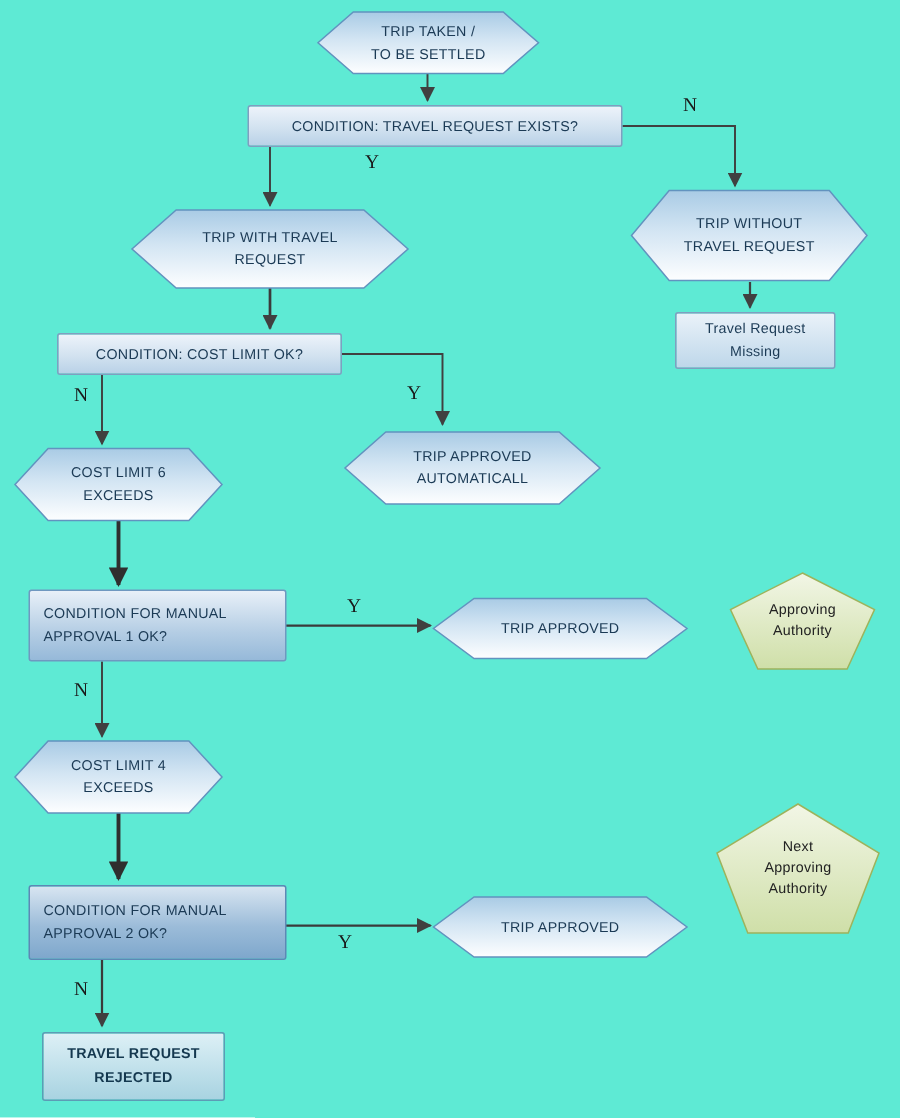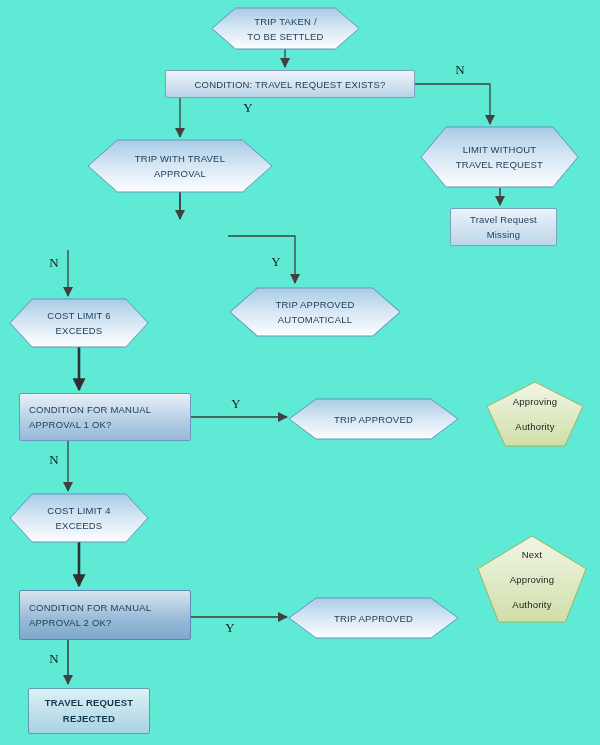--- a/index.html
+++ b/index.html
@@ -18,21 +18,21 @@
   .rect-cond     { background:linear-gradient(180deg,#edf3fa 0%, #d2e2f0 55%, #b9d1e7 100%); }
   .rect-missing  { background:linear-gradient(180deg,#eaf2f9 0%, #bed7ea 100%); }
   .rect-appr1    { background:linear-gradient(180deg,#e8f0f8 0%, #b4cde4 60%, #96b9d9 100%); border-color:#6f98c0; }
   .rect-appr2    { background:linear-gradient(180deg,#d8e5f1 0%, #9cbcd9 55%, #7ea7cc 100%); border-color:#5d88b5; }
   .rect-rejected { background:linear-gradient(180deg,#ddf0f6 0%, #a8d3e1 100%); border-color:#5c9cb5; }
   .rect-rejected .lbl { font-weight:bold; color:#14384f; line-height:16px; }
 
   .left-text { justify-content:flex-start;margin-left:14px; }
   .left-text .lbl { text-align:left; padding-left:9px; }
 
-  .pent .lbl { color:#222222; font-size:9.5px; line-height:25px; }
+  .pent .lbl { color:#222222; font-size:9.5px; line-height:14px; }
 
   .edge-label { position:absolute; width:16px; height:16px; z-index:2;
                 display:flex; align-items:center; justify-content:center;
                 font-family:"Liberation Serif", serif; font-size:13px; color:#1a1a1a; }
 </style>
 </head>
 <body>
 
 <div class="canvas">
 
@@ -79,37 +79,40 @@
   </div>
 
   <div class="node rect rect-cond" style="left:165px;top:70px;width:250px;height:28px">
     <span class="lbl">CONDITION: TRAVEL REQUEST EXISTS?</span>
   </div>
 
   <div class="node hex" style="left:421px;top:127px;width:157px;height:60px">
     <svg class="shape" viewBox="0 0 100 100" preserveAspectRatio="none">
       <polygon points="16,0 84,0 100,50 84,100 16,100 0,50" fill="url(#gradHex)" stroke="#6293bf" vector-effect="non-scaling-stroke"></polygon>
     </svg>
-    <span class="lbl">LIMIT WITHOUT
+    <span class="lbl">TRIP WITHOUT
 TRAVEL REQUEST</span>
   </div>
 
   <div class="node rect rect-missing" style="left:450px;top:208px;width:107px;height:38px">
     <span class="lbl">Travel Request
 Missing</span>
   </div>
 
   <div class="node hex" style="left:88px;top:140px;width:184px;height:52px">
     <svg class="shape" viewBox="0 0 100 100" preserveAspectRatio="none">
       <polygon points="16,0 84,0 100,50 84,100 16,100 0,50" fill="url(#gradHex)" stroke="#6293bf" vector-effect="non-scaling-stroke"></polygon>
     </svg>
     <span class="lbl">TRIP WITH TRAVEL
-APPROVAL</span>
+REQUEST</span>
   </div>
 
+  <div class="node rect rect-cond" style="left:38px;top:222px;width:190px;height:28px">
+    <span class="lbl">CONDITION: COST LIMIT OK?</span>
+  </div>
 
   <div class="node hex" style="left:10px;top:299px;width:138px;height:48px">
     <svg class="shape" viewBox="0 0 100 100" preserveAspectRatio="none">
       <polygon points="16,0 84,0 100,50 84,100 16,100 0,50" fill="url(#gradHex)" stroke="#6293bf" vector-effect="non-scaling-stroke"></polygon>
     </svg>
     <span class="lbl">COST LIMIT 6
 EXCEEDS</span>
   </div>
 
   <div class="node hex" style="left:230px;top:288px;width:170px;height:48px">

